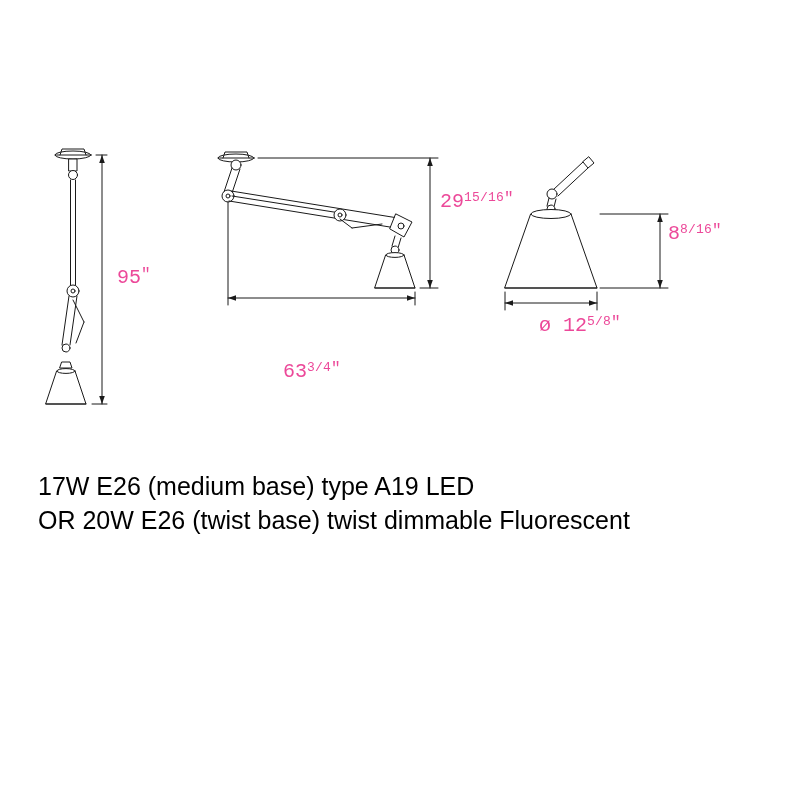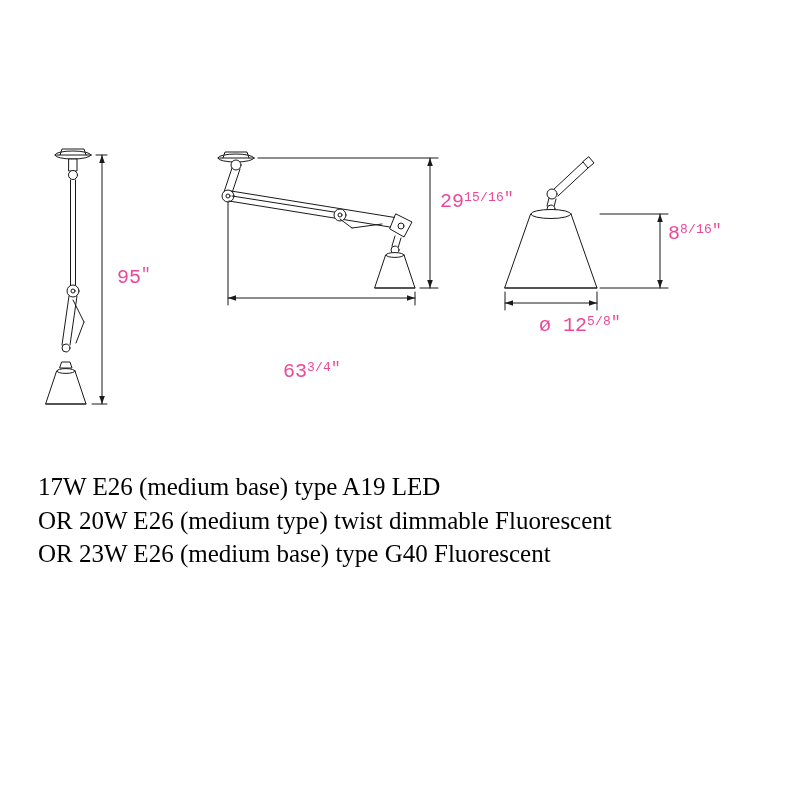--- a/index.html
+++ b/index.html
@@ -49,21 +49,21 @@
   .dim-label .dia {
     font-size: 20px;
   }
   .spec-list {
     position: absolute;
     left: 38px;
     top: 470px;
     width: 740px;
   }
   .spec-line {
-    font-family: Liberation Serif, serif;
+    font-family: Liberation Sans, sans-serif;
     font-size: 25px;
     line-height: 33.5px;
     color: #000000;
     white-space: nowrap;
   }
 </style>
 </head>
 <body>
 
 <div id="page">
@@ -211,17 +211,16 @@
       <span>8</span><span class="frac">8/16</span><span class="pr">″</span>
     </div>
 
     <div class="dim-label" style="left:533px; top:315px;margin-left:6px;">
       <span class="dia">ø </span><span>12</span><span class="frac">5/8</span><span class="pr">″</span>
     </div>
   </div>
 
   <div class="spec-list">
     <div class="spec-line">17W E26 (medium base) type A19 LED</div>
-    <div class="spec-line">OR 20W E26 (medium type) twist dimmable Fluorescent</div>
-    <div class="spec-line">OR 23W E26 (medium base) type G40 Fluorescent</div>
+    <div class="spec-line">OR 20W E26 (twist base) twist dimmable Fluorescent</div>
   </div>
 
 </div>
 
 </body></html>

